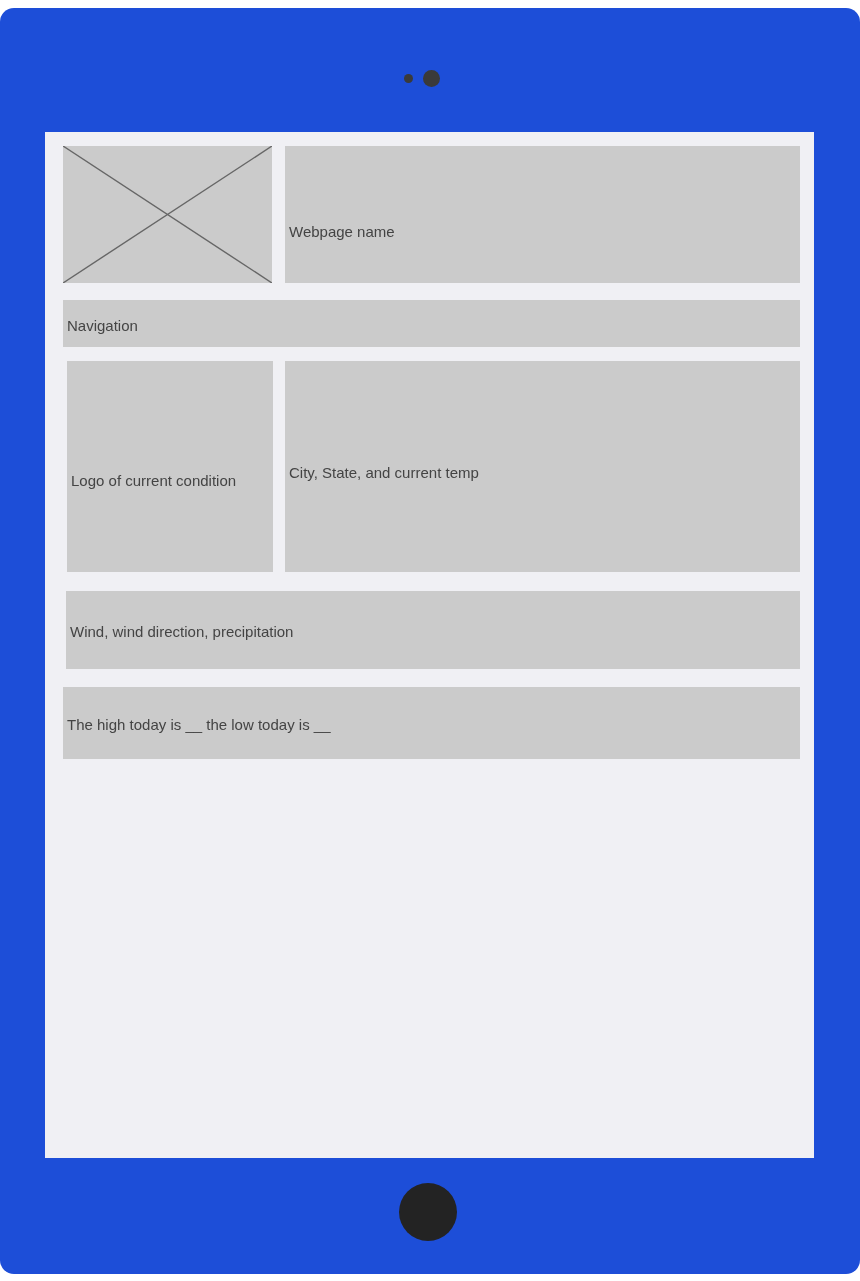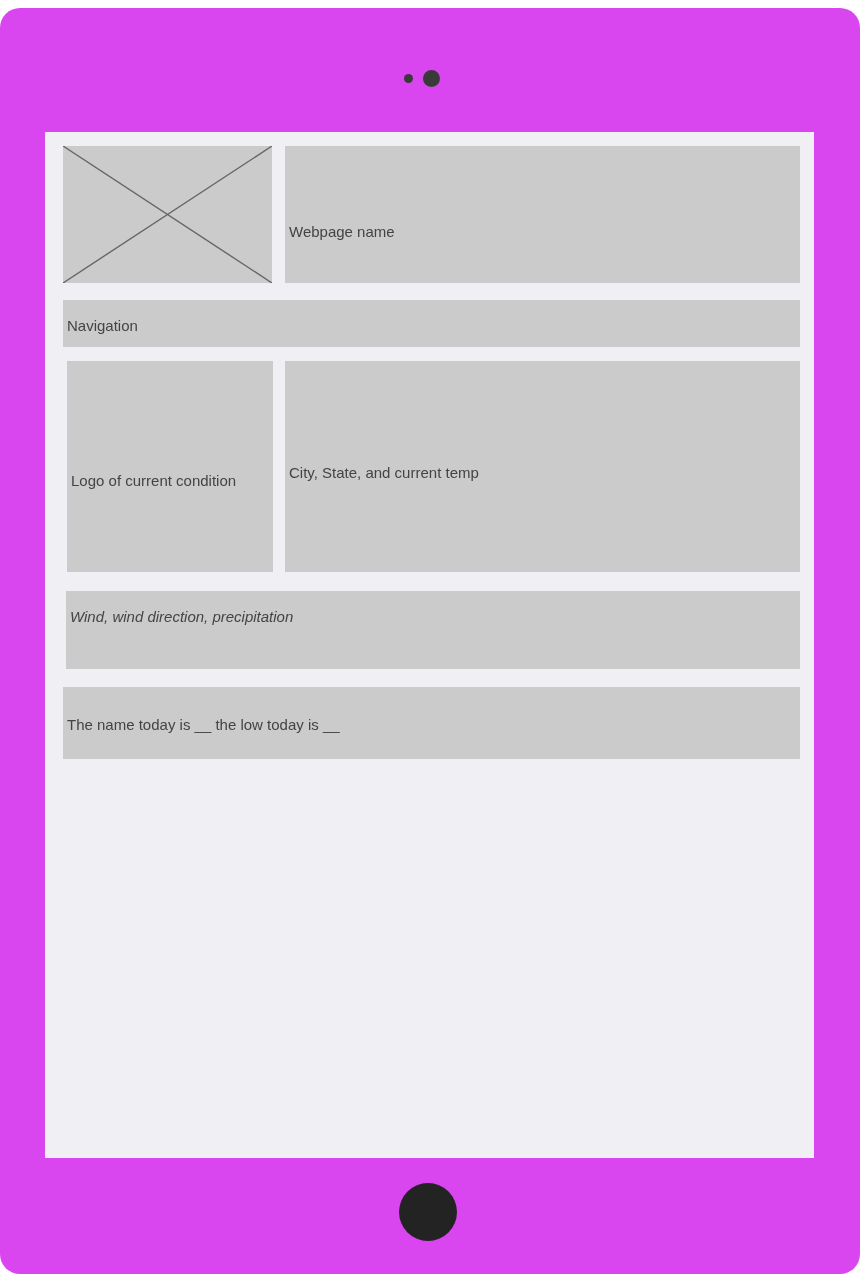--- a/index.html
+++ b/index.html
@@ -14,22 +14,22 @@
     overflow: hidden;
   }
 
   
   .device {
     position: absolute;
     left: 0;
     top: 8px;
     width: 860px;
     height: 1266px;
-    background: #d946ef;
-    border-radius: 20px;
+    background: #1d4ed8;
+    border-radius: 14px;
     box-sizing: border-box;
   }
 
   .sensor-dot-small {
     position: absolute;
     left: 404px;
     top: 66px;
     width: 9px;
     height: 9px;
     border-radius: 50%;
@@ -138,22 +138,21 @@
   }
 
   
   .wind-ph {
     left: 21px;
     top: 459px;
     width: 734px;
     height: 78px;
   }
   .wind-ph .wf-label {
-    top: 18px;
-    font-style: italic;
+    top: 33px;
   }
 
   
   .highlow-ph {
     left: 18px;
     top: 555px;
     width: 737px;
     height: 72px;
   }
   .highlow-ph .wf-label {
@@ -228,21 +227,21 @@
 
     <div class="wf cond-info-ph">
       <span class="wf-label">City, State, and current temp</span>
     </div>
 
     <div class="wf wind-ph">
       <span class="wf-label">Wind, wind direction, precipitation</span>
     </div>
 
     <div class="wf highlow-ph">
-      <span class="wf-label">The name today is __ the low today is __</span>
+      <span class="wf-label">The high today is __ the low today is __</span>
     </div>
 
 
   </div>
 
   <div class="home-button"></div>
 
 </div>
 
 </body></html>

